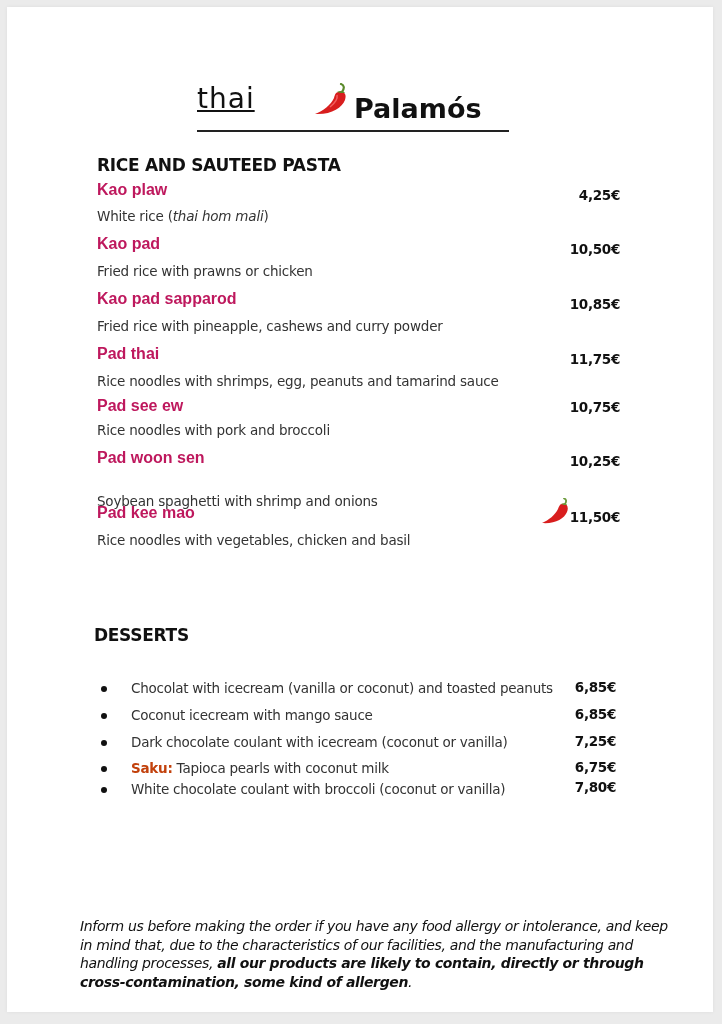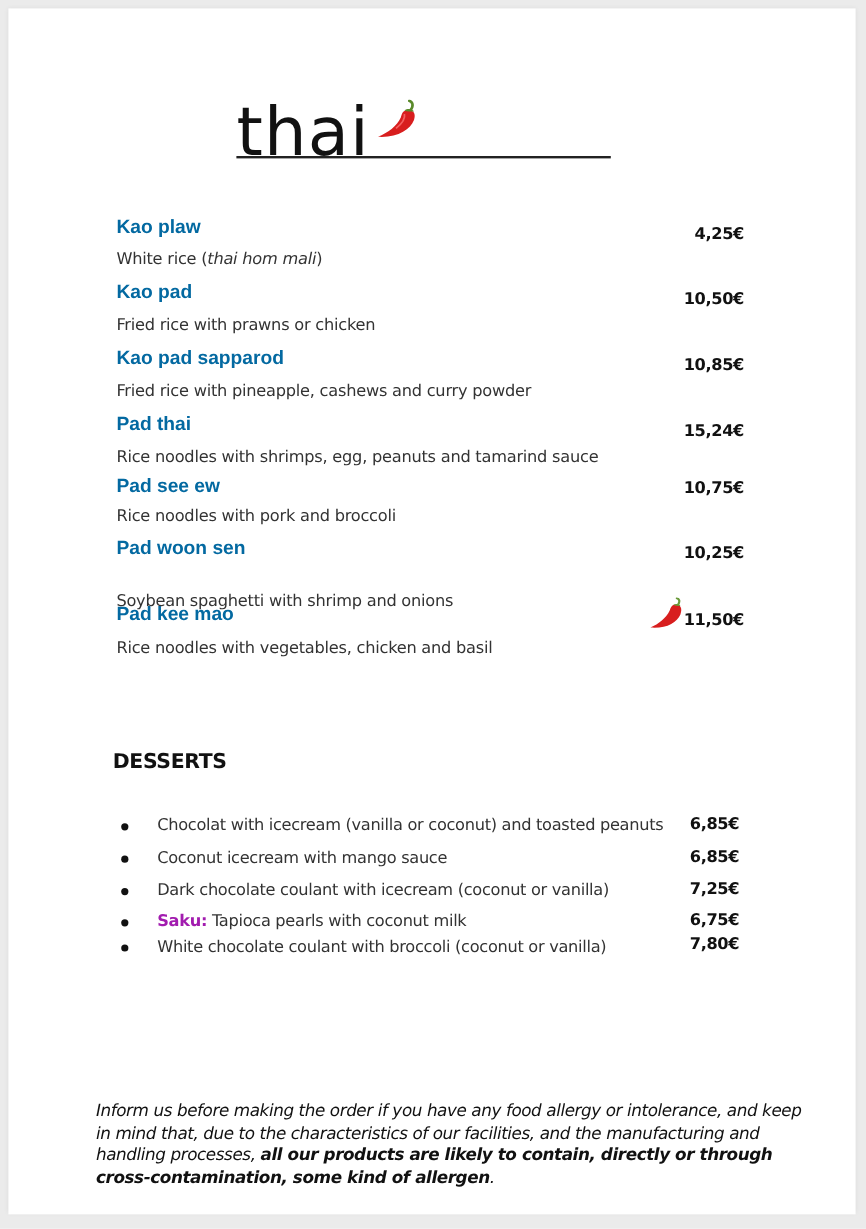--- a/index.html
+++ b/index.html
@@ -14,45 +14,46 @@
   .page {
     position: absolute; left: 7px; top: 7px; width: 706px; height: 1005px;
     background: #ffffff;
     box-shadow: 0 0 4px rgba(0,0,0,0.06);
   }
   
   .logo {
     position: absolute; left: 184px; top: 68px; width: 318px; height: 58px;
   }
   .logo-thai {
-    position: absolute; left: 6px; top: 12px;
+    position: absolute; left: 6px; top: 0px;
     font-family: "DejaVu Sans", sans-serif;
-    font-size: 56px; font-weight: normal; letter-spacing: 1px;
+    font-size: 28px; font-weight: normal; letter-spacing: 1px;
     color: #111;
     line-height: 48px;
+    text-decoration: underline;
   }
   .logo-chili { position: absolute; left: 120px; top: 8px; width: 40px; height: 36px; }
   .logo-place {
     position: absolute; left: 163px; top: 17px;
     font-family: "DejaVu Sans", sans-serif;
     font-size: 27px; font-weight: bold; color: #111; line-height: 34px;
   }
   .logo-underline {
     position: absolute; left: 6px; top: 55px; width: 312px; height: 2px; background: #222;
   }
 
   .section-title {
     position: absolute; left: 90px;
     font-family: "DejaVu Sans", sans-serif;
     font-weight: bold; font-size: 17px; letter-spacing: -0.3px; color: #111;
   }
   .dish-name {
     position: absolute; left: 90px;
     font-family: "Liberation Sans", sans-serif;
-    font-weight: bold; font-size: 16px; color: #0369a1;
+    font-weight: bold; font-size: 16px; color: #be185d;
   }
   .dish-desc {
     position: absolute; left: 90px;
     font-family: "DejaVu Sans", sans-serif;
     font-size: 13.5px; color: #333; letter-spacing: -0.2px;
   }
   .dish-desc i { }
   .price {
     position: absolute; right: 93px; text-align: right;
     font-family: "DejaVu Sans", sans-serif;
@@ -61,21 +62,21 @@
   .spicy-icon { position: absolute; left: 540px; top: 498px; width: 32px; height: 28px; }
 
   .bullet {
     position: absolute; left: 94px; width: 6px; height: 6px; border-radius: 50%; background: #111;
   }
   .dessert-text {
     position: absolute; left: 124px;
     font-family: "DejaVu Sans", sans-serif;
     font-size: 13.5px; color: #333; letter-spacing: -0.25px;
   }
-  .dessert-text b { color: #a21caf; }
+  .dessert-text b { color: #c2410c; }
   .dessert-price {
     position: absolute; right: 97px;
     font-family: "DejaVu Sans", sans-serif;
     font-weight: bold; font-size: 13.5px; color: #111; letter-spacing: -0.3px; text-align: center;
   }
   .disclaimer {
     position: absolute; left: 80px; top: 917px; width: 600px;
     font-family: "DejaVu Sans", sans-serif;
     font-style: italic; font-size: 14px; line-height: 18.5px; color: #111; letter-spacing: -0.35px;
   }
@@ -87,23 +88,25 @@
 <div class="page">
 
   <div class="logo">
     <span class="logo-thai">thai</span>
     <svg class="logo-chili" viewBox="0 0 40 36">
       <path d="M31 9 C34 5, 33 2, 30 1" stroke="#5a8a2a" stroke-width="2.2" fill="none" stroke-linecap="round"></path>
       <path d="M28 9 C33 8, 36 11, 34 17 C31 25, 20 32, 4 31 C12 28, 20 22, 23 15 C24 11, 25 9, 28 9 Z" fill="#d81e1e"></path>
       <path d="M26 12 C27 16, 24 20, 19 24" stroke="#ff7a7a" stroke-width="1.5" fill="none" opacity="0.7"></path>
       <path d="M26 9 C29 7, 33 8, 34 10 C31 10, 28 10, 26 9 Z" fill="#5a8a2a"></path>
     </svg>
+    <span class="logo-place">Palamós</span>
     <div class="logo-underline"></div>
   </div>
 
+  <div class="section-title" style="top:148px">RICE AND SAUTEED PASTA</div>
 
   <div>
     <div class="dish-name" style="top:174px">Kao plaw</div>
     <div class="price" style="top:180px">4,25€</div>
     <div class="dish-desc" style="top:201px"><span>White rice (</span><i>thai hom mali</i><span>)</span></div>
   </div>
 
   <div>
     <div class="dish-name" style="top:228px">Kao pad</div>
     <div class="price" style="top:234px">10,50€</div>
@@ -111,21 +114,21 @@
   </div>
 
   <div>
     <div class="dish-name" style="top:283px">Kao pad sapparod</div>
     <div class="price" style="top:289px">10,85€</div>
     <div class="dish-desc" style="top:311px">Fried rice with pineapple, cashews and curry powder</div>
   </div>
 
   <div>
     <div class="dish-name" style="top:338px">Pad thai</div>
-    <div class="price" style="top:344px">15,24€</div>
+    <div class="price" style="top:344px">11,75€</div>
     <div class="dish-desc" style="top:366px">Rice noodles with shrimps, egg, peanuts and tamarind sauce</div>
   </div>
 
   <div>
     <div class="dish-name" style="top:390px">Pad see ew</div>
     <div class="price" style="top:392px">10,75€</div>
     <div class="dish-desc" style="top:415px">Rice noodles with pork and broccoli</div>
   </div>
 
   <div>

